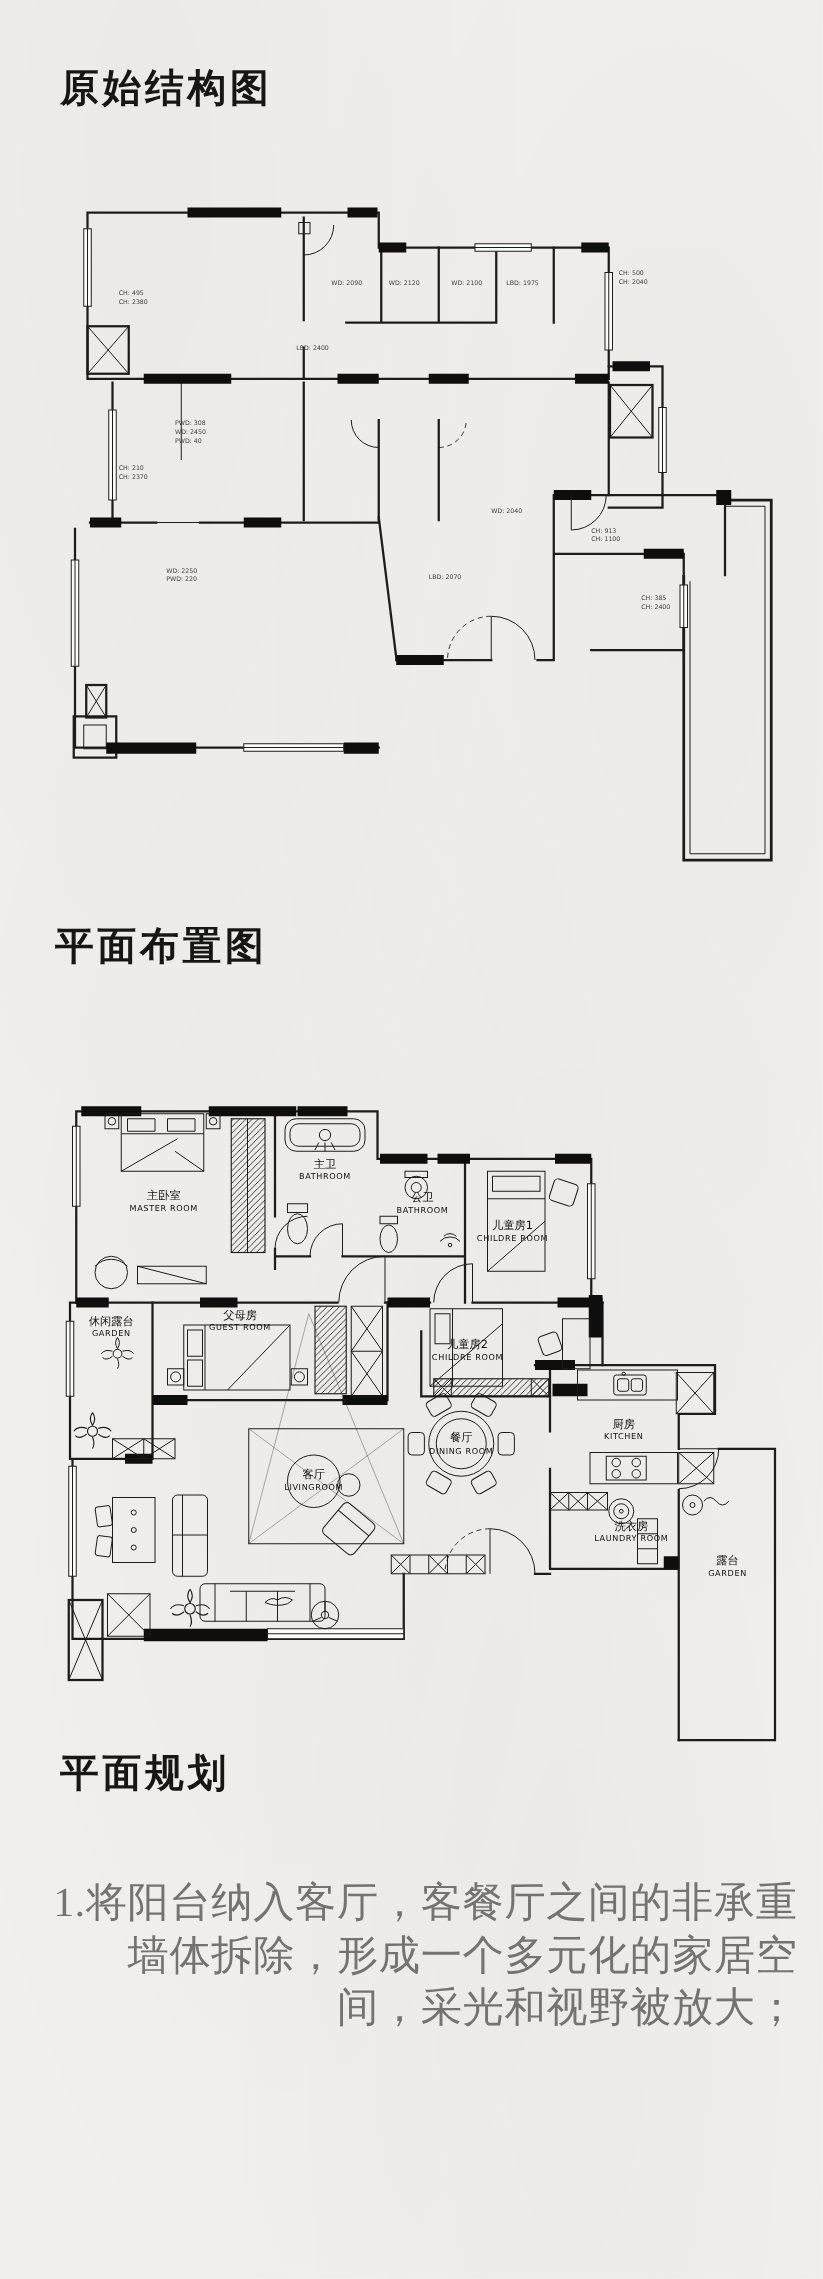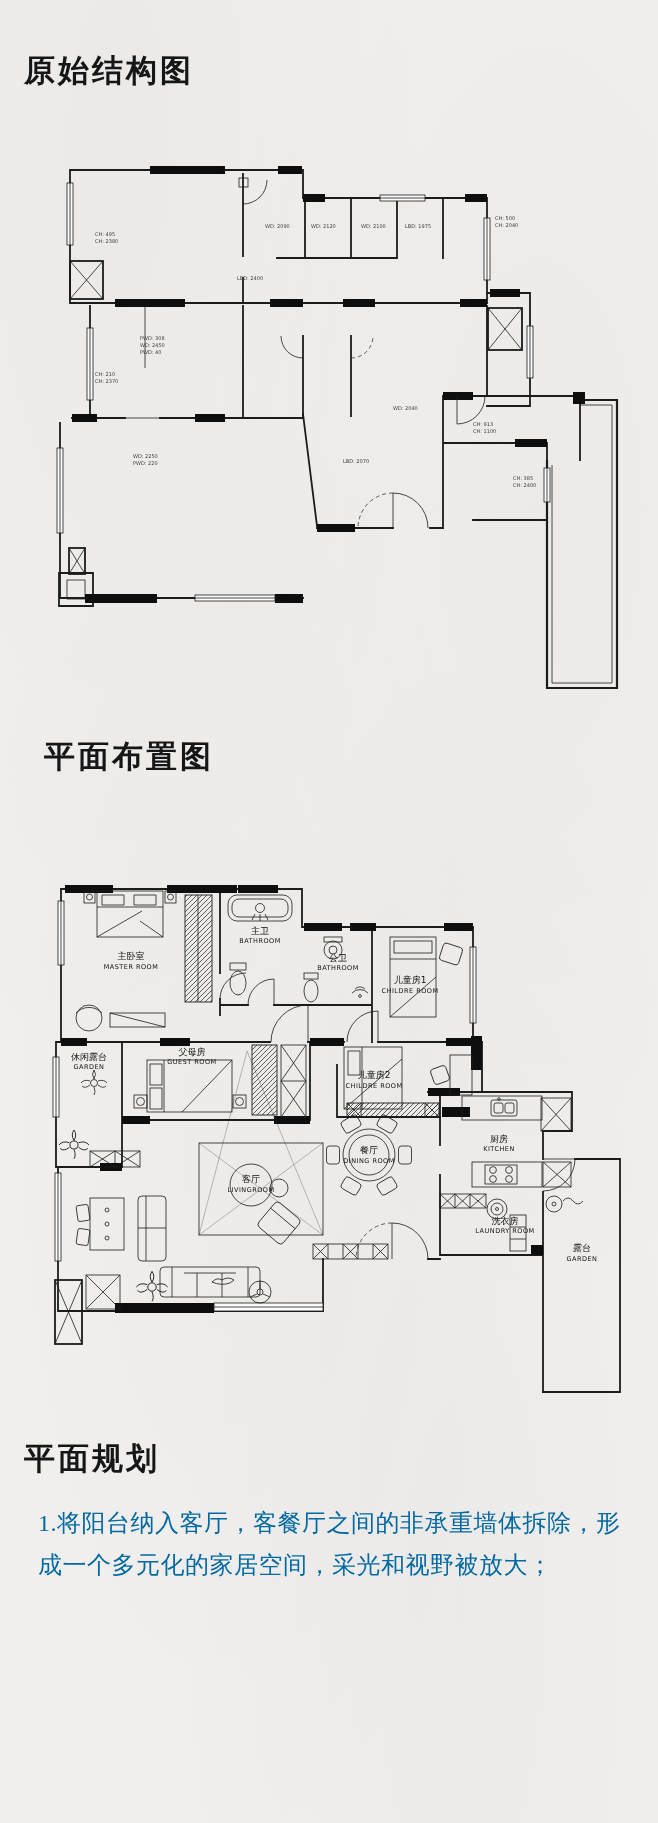--- a/index.html
+++ b/index.html
@@ -8,45 +8,45 @@
     font-family:"Liberation Serif","DejaVu Serif",serif;
     background:
       radial-gradient(ellipse at 18% 8%, rgba(0,0,0,.028), transparent 42%),
       radial-gradient(ellipse at 82% 28%, rgba(0,0,0,.022), transparent 46%),
       radial-gradient(ellipse at 35% 62%, rgba(0,0,0,.02), transparent 50%),
       radial-gradient(ellipse at 70% 88%, rgba(0,0,0,.025), transparent 45%),
       #f1f0ee;
     color:#1a1a1a;
   }
   .sec-title{
-    position:absolute;left:24px;margin:0;
+    position:absolute;left:48px;margin:0;
     font-size:31px;font-weight:600;letter-spacing:3px;color:#161616;
   }
   #title-original{top:50px;}
   #title-layout{top:736px;left:44px;text-align:center;}
-  #title-planning{top:1398px;margin-top:40px;}
+  #title-planning{top:1398px;}
   .planfig{position:absolute;margin:0;padding:0;}
   #plan1{top:128px;left:45px;width:575px;height:575px;}
   #plan2{top:855px;left:42px;width:580px;height:545px;}
   svg{display:block;}
   svg .w{stroke:#1c1c1c;stroke-width:1.8;fill:none;stroke-linecap:square;}
   svg .w2{stroke:#1c1c1c;stroke-width:2.2;fill:none;}
   svg .t{stroke:#1c1c1c;stroke-width:.8;fill:none;}
   svg .t2{stroke:#3a3a3a;stroke-width:.6;fill:none;opacity:.55;}
   svg .b{fill:#0e0e0e;stroke:none;}
   svg .win{stroke:#1c1c1c;stroke-width:.8;fill:#fbfbfa;}
   svg .dash{stroke:#1c1c1c;stroke-width:.7;fill:none;stroke-dasharray:4 3;}
   svg text{font-family:"DejaVu Sans","Liberation Sans",sans-serif;}
   svg .dim{font-size:5px;fill:#3d3d3d;}
   svg .rz{font-size:9px;fill:#101010;text-anchor:middle;}
   svg .re{font-size:6.5px;fill:#101010;text-anchor:middle;letter-spacing:.5px;}
   #notes{position:absolute;top:1502px;left:38px;width:600px;}
   #notes p{
-    margin:0 0 47px 0;font-size:24px;line-height:42px;color:#0369a1;
-    letter-spacing:.5px;text-align:left;
+    margin:0 0 47px 0;font-size:33px;line-height:42px;color:#737373;
+    letter-spacing:.5px;text-align:right;
   }
 </style>
 </head>
 <body>
 
 <h2 class="sec-title" id="title-original">原始结构图</h2>
 
 <figure class="planfig" id="plan1">
 <svg viewBox="0 0 575 575" width="575" height="575">
 

